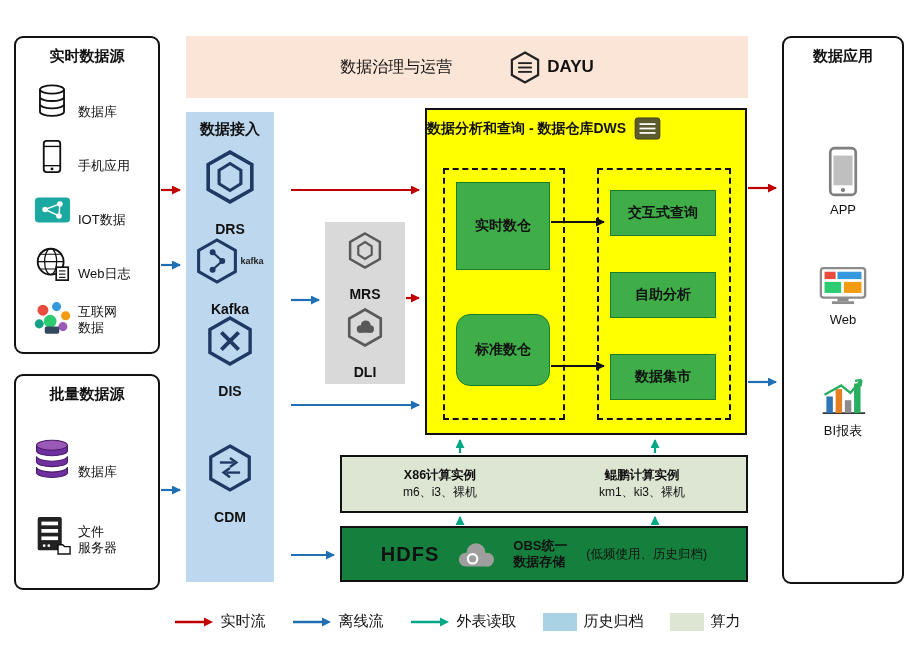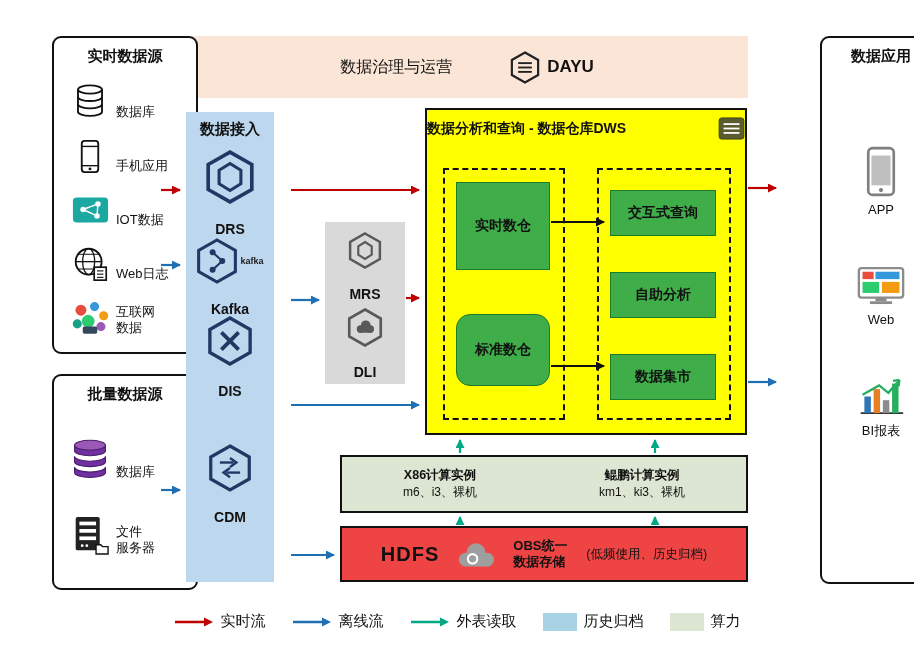--- a/index.html
+++ b/index.html
@@ -1,21 +1,21 @@
 <!DOCTYPE html>
 <html><head>
 <meta charset="utf-8">
 <style>
   * { box-sizing: border-box; margin: 0; padding: 0; }
   body { background: #fff; }
   .canvas { position: relative; width: 914px; height: 651px; background: #fff;
             font-family: "Liberation Sans", "DejaVu Sans", sans-serif; color: #111; overflow: hidden; }
 
   
-  .panel { position: absolute; background: #fff; border: 2px solid #111; border-radius: 9px; margin-left: 38px; }
+  .panel { position: absolute; background: #fff; border: 2px solid #111; border-radius: 9px; }
   .panel-title { text-align: center; font-weight: bold; font-size: 15px; padding-top: 9px; }
   .rt    { left: 14px;  top: 36px;  width: 146px; height: 318px; }
   .batch { left: 14px;  top: 374px; width: 146px; height: 216px; }
   .apps  { left: 782px; top: 36px;  width: 122px; height: 548px; }
 
   .src-item { display: flex; align-items: flex-end; height: 54px; padding-left: 10px; }
   .batch .src-item { height: 76px; }
   .icon-cell { flex: 0 0 52px; display: flex; justify-content: center; align-items: center; }
   .src-label { font-size: 13px; line-height: 1.25; white-space: pre-line; }
 
@@ -32,21 +32,21 @@
   .ing-label { font-weight: bold; font-size: 14px; }
   .kafka-row { display: flex; align-items: center; gap: 2px; }
   .kafka-mini { font-size: 9px; font-weight: bold; color: #222; }
 
   
   .proc { position: absolute; left: 325px; top: 222px; width: 80px; height: 162px; background: #d9d9d9; }
 
   
   .dws { position: absolute; left: 425px; top: 108px; width: 322px; height: 327px;
          background: #ffff00; border: 2px solid #111; }
-  .dws-title { display: flex; align-items: center; justify-content: space-between; gap: 8px;
+  .dws-title { display: flex; align-items: center; justify-content: flex-start; gap: 8px;
                font-weight: bold; font-size: 14px; margin-top: 7px; }
   .dashed { position: absolute; border: 2px dashed #111; }
   .dash-left  { left: 16px;  top: 58px; width: 122px; height: 252px; }
   .dash-right { left: 170px; top: 58px; width: 134px; height: 252px; }
   .green { position: absolute; background: #3fae49; border: 1px solid #1d7c29;
            display: flex; align-items: center; justify-content: center; font-weight: bold; font-size: 14px; }
   .g-rt  { left: 29px;  top: 72px;  width: 94px;  height: 88px; }
   .g-std { left: 29px;  top: 204px; width: 94px;  height: 72px; border-radius: 14px; }
   .g-iq  { left: 183px; top: 80px;  width: 106px; height: 46px; }
   .g-sa  { left: 183px; top: 162px; width: 106px; height: 46px; }
@@ -55,21 +55,21 @@
   
   .compute { position: absolute; left: 340px; top: 455px; width: 408px; height: 58px;
              background: #dce6d2; border: 2px solid #111;
              display: flex; align-items: center; justify-content: space-around; }
   .comp-group { text-align: center; line-height: 1.35; }
   .comp-title { font-weight: bold; font-size: 12.5px; }
   .comp-sub { font-size: 12px; }
 
   
   .hdfs-box { position: absolute; left: 340px; top: 526px; width: 408px; height: 56px;
-              background: #ef4444; border: 2px solid #111;
+              background: #15803d; border: 2px solid #111;
               display: flex; align-items: center; justify-content: center; gap: 13px; }
   .hdfs-label { font-weight: bold; font-size: 20px; letter-spacing: 1px; }
   .obs-label { font-weight: bold; font-size: 13px; width: 60px; line-height: 1.2; white-space: pre-line; }
   .obs-note { font-size: 12.5px; }
 
   
   .app-item { position: absolute; width: 100%; display: flex; flex-direction: column;
               align-items: center; gap: 5px; font-size: 13px; }
   .a1 { top: 108px; } .a2 { top: 228px; } .a3 { top: 338px; }
 

